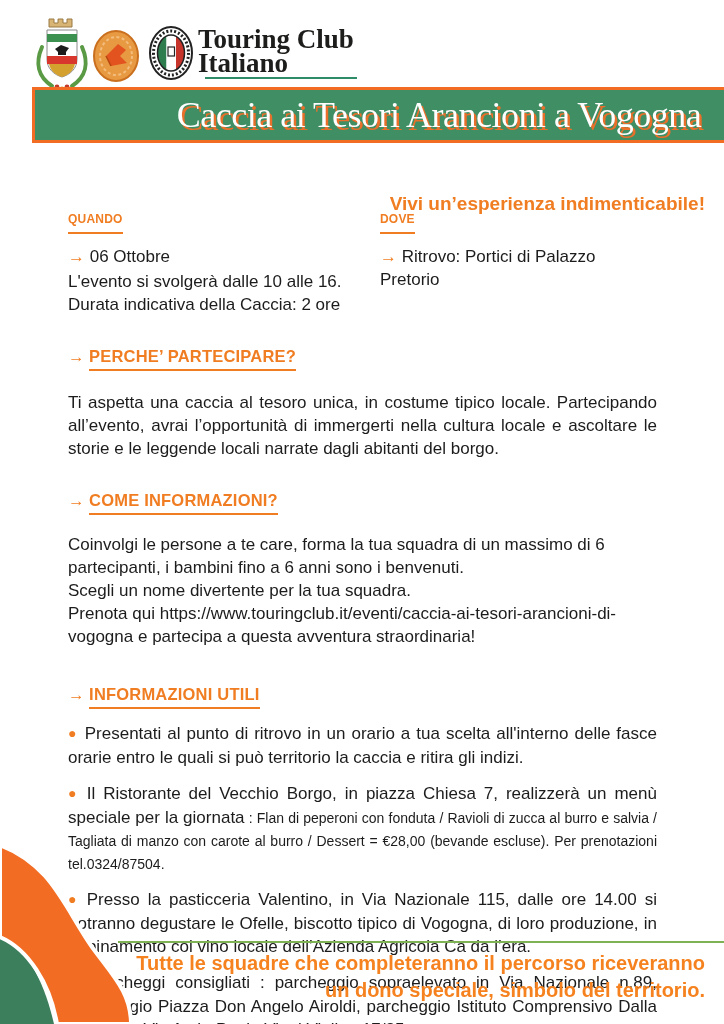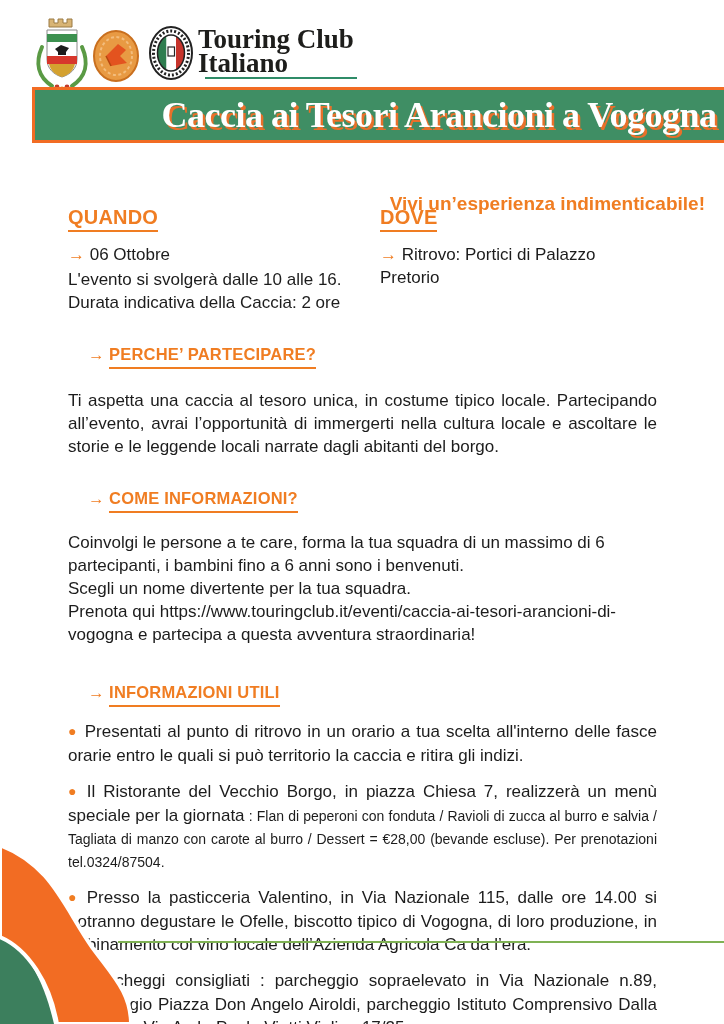--- a/index.html
+++ b/index.html
@@ -16,38 +16,38 @@
   .org-title{font-family:"Liberation Serif",serif;font-weight:bold;font-size:27px;color:#1d1d1b;line-height:24px;}
   .org-divider{height:2px;background:#2f8c68;width:152px;margin:2px 0 3px 7px;}
   .org-subtitle{font-family:"Liberation Serif",serif;font-weight:bold;font-size:18px;color:#f07d22;margin-left:9px;line-height:20px;}
   
   .banner{
     position:absolute;left:32px;top:87px;width:680px;height:50px;
     background:#3f8e64;border:3px solid #f26c23;
     display:flex;align-items:center;justify-content:center;padding-left:52px;box-sizing:content-box;
   }
   .banner-title{
-    font-family:"Liberation Serif",serif;font-weight:bold;font-size:36px;color:#ffffff;
+    font-family:"Liberation Serif",serif;font-weight:normal;font-size:36px;color:#ffffff;
     text-shadow:2.5px 2.5px 0 #e8702a;white-space:nowrap;letter-spacing:-0.5px;margin-left:24px;
   }
   
   .tagline{position:absolute;top:149px;right:19px;font-size:19px;font-weight:bold;color:#f07d22;margin-top:44px;}
   
   .content{position:absolute;left:68px;top:200px;width:589px;font-size:17px;line-height:23px;}
   .cols{display:flex;margin-top:6px;}
   .col-when{width:312px;flex:none;}
   .col-where{flex:1;}
   .sec-label{
-    color:#f07d22;font-weight:bold;font-size:20px;display:inline-block;
+    color:#f07d22;font-weight:bold;font-size:12px;display:inline-block;
     border-bottom:2px solid #f07d22;padding-bottom:1px;letter-spacing:0.2px;
   }
   .arrow{color:#f07d22;}
   .arrow-line{margin-top:11px;}
   .details{margin-top:2px;white-space:pre-line;}
-  .sec-heading{margin-top:29px;font-size:16.5px;margin-left:20px;}
+  .sec-heading{margin-top:29px;font-size:16.5px;}
   .sec-heading .sec-label{font-size:16.5px;}
   .para{margin-top:20px;text-align:justify;}
   .plain-body{margin-top:18px;white-space:pre-line;}
   .info-heading{margin-top:35px;}
   .bullet-p{margin:13px 0 0 0;text-align:justify;}
   .bullet{color:#f07d22;font-size:14px;margin-right:7px;position:relative;top:-1px;}
   .small-text{font-size:14px;line-height:21px;}
   
   .footer-divider{position:absolute;left:118px;right:0;top:941px;height:2px;background:#7fb254;}
   .footer-text{
@@ -164,19 +164,23 @@
       <span class="bullet">●</span><span>Presso la pasticceria Valentino, in Via Nazionale 115, dalle ore 14.00 si potranno degustare le Ofelle, biscotto tipico di Vogogna, di loro produzione, in abbinamento col vino locale dell’Azienda Agricola Ca da l’era.</span>
     </p>
 
     <p class="bullet-p">
       <span class="bullet">●</span><span>Parcheggi consigliati : parcheggio sopraelevato in Via Nazionale n.89, parcheggio Piazza Don Angelo Airoldi, parcheggio Istituto Comprensivo Dalla Chiesa in Via Arch. Paolo Vietti Violi n. 17/25.</span>
     </p>
 
   </div>
 
   <div class="footer-divider"></div>
+  <div class="footer-text">
+    <span class="footer-line">Tutte le squadre che completeranno il percorso riceveranno</span>
+    <span class="footer-line">un dono speciale, simbolo del territorio.</span>
+  </div>
 
   <svg class="waves" width="200" height="215" viewBox="0 0 200 215">
     <path d="M0,122 C28,142 44,172 54,215 L0,215 Z" fill="#3c7f5d"></path>
     <path d="M0,36 C52,56 64,98 92,138 C114,168 131,184 131,215 L57,215 C50,174 28,140 0,128 Z" fill="#f26c23" stroke="#ffffff" stroke-width="4"></path>
   </svg>
 
 </div>
 
 </body></html>

